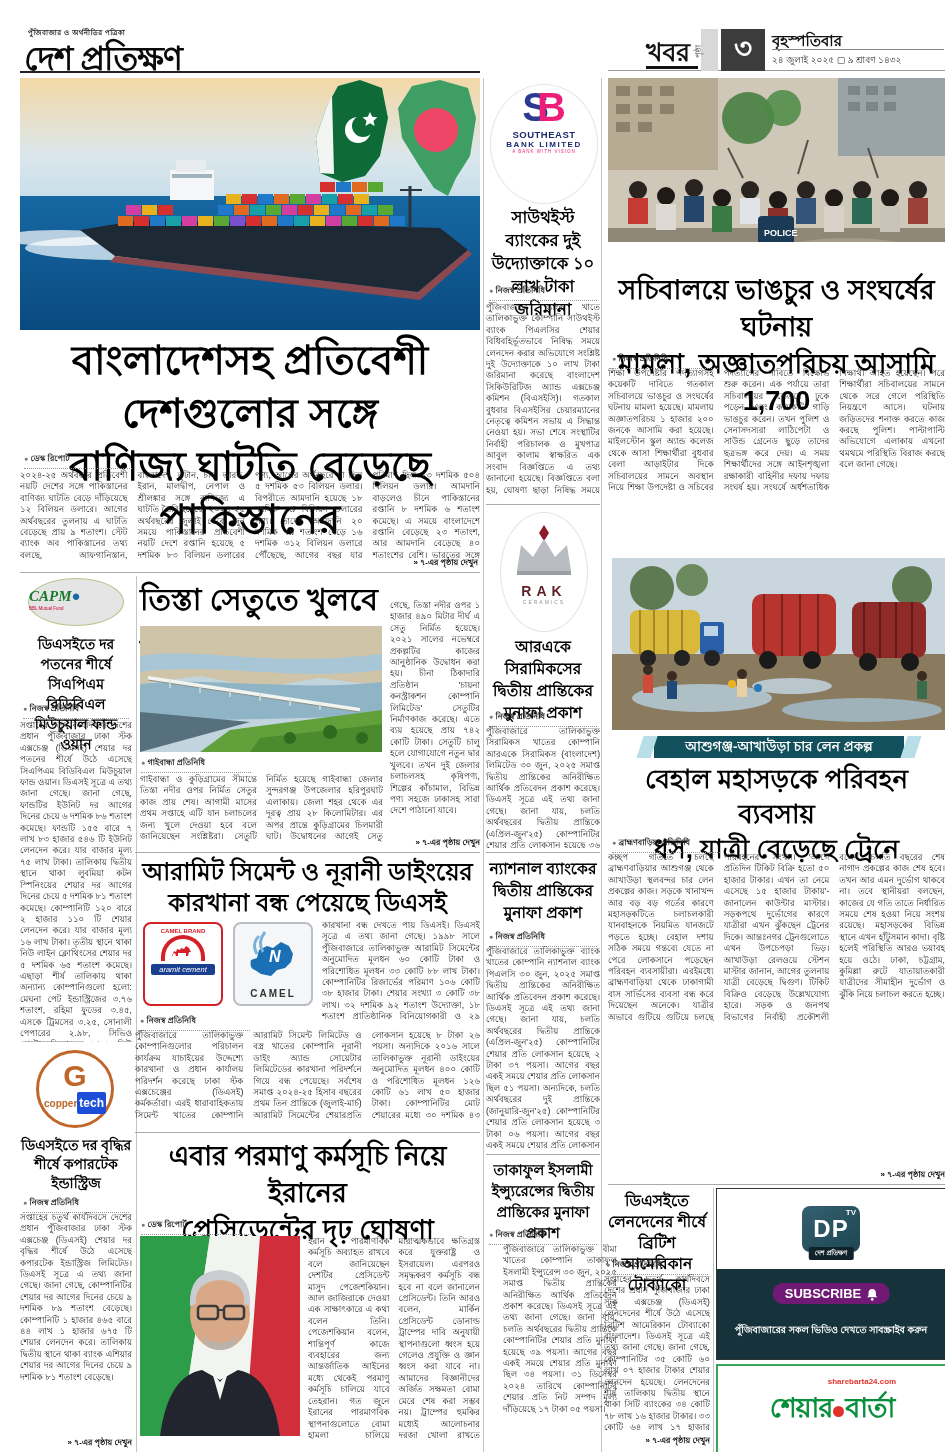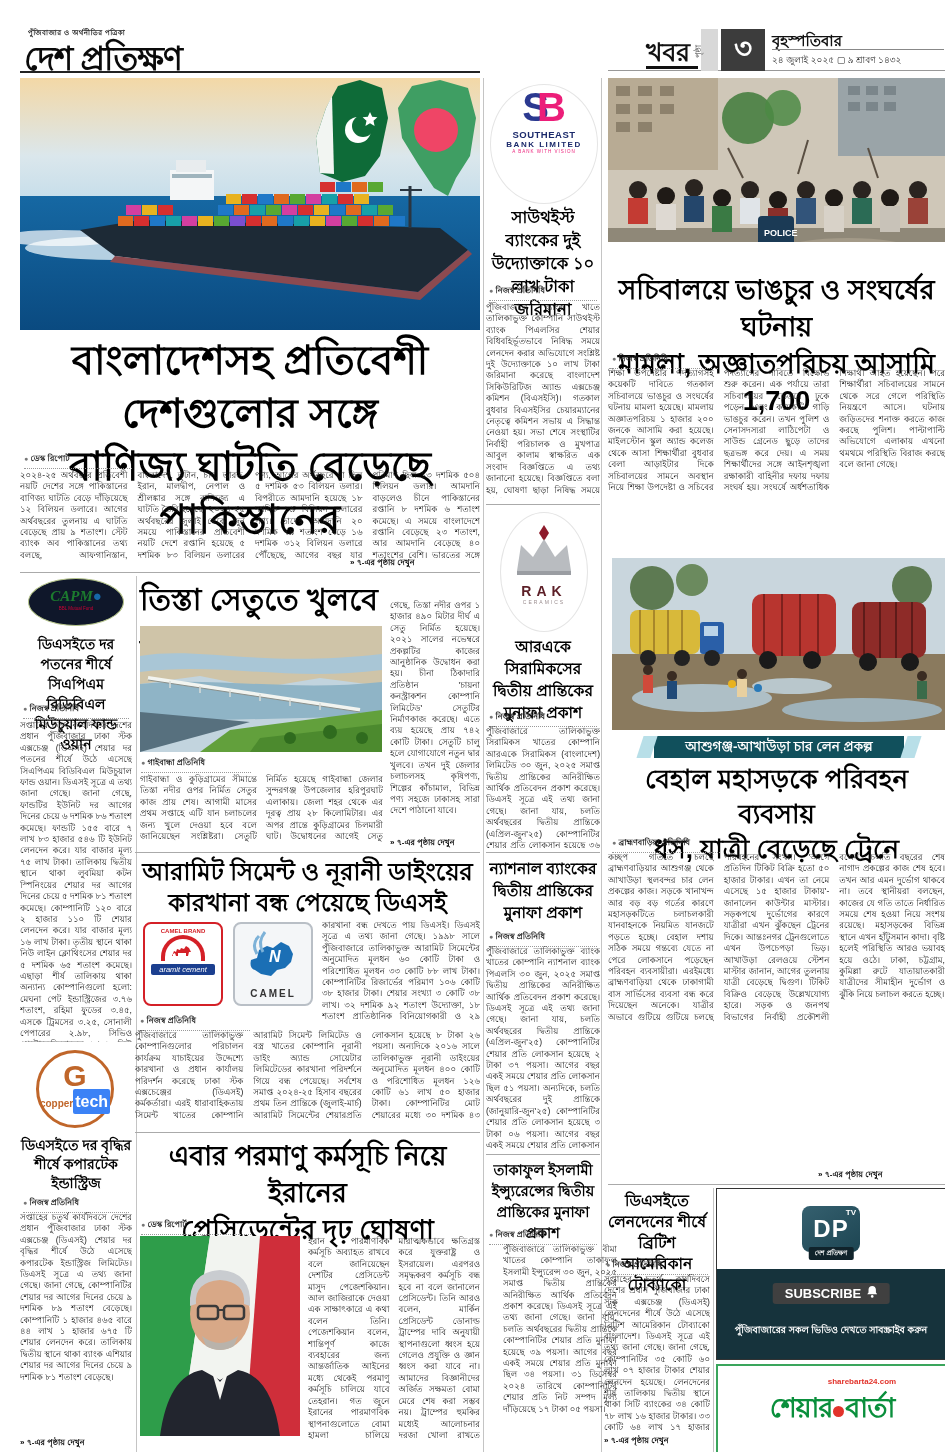--- a/index.html
+++ b/index.html
@@ -22,21 +22,21 @@
   #date-line{left:772px;top:53px;font-size:9px;color:#222;}
   
   .headline{font-weight:800;color:#000;text-align:center;}
   .hl-line{display:block;}
   .byline{font-size:8px;font-weight:bold;color:#222;border-bottom:1px dotted #999;padding-bottom:3px;}
   .byline .dot{color:#777;font-size:7px;}
   .body-txt{font-size:8.6px;line-height:11.4px;text-align:justify;color:#1c1c1c;overflow:hidden;}
   .cols2{column-count:2;column-gap:9px;}
   .cols3{column-count:3;column-gap:10px;}
   .cols4{column-count:4;column-gap:10px;}
-  .pmarker{font-size:8px;font-weight:bold;color:#000;}
+  .pmarker{font-size:8px;font-weight:bold;color:#000;text-align:right;}
   .vrule{background:#c4c4c4;width:1px;}
   .hrule{background:#aaa;height:1px;}
   .photo{overflow:hidden;background:#ddd;}
   .photo svg{display:block;}
   
   #ship{left:20px;top:78px;width:460px;height:252px;}
   #lead-title{left:20px;top:334px;width:460px;font-size:40px;line-height:53px;}
   #lead-byline{left:24px;top:452px;width:108px;}
   #lead-body{left:20px;top:470px;width:460px;height:96px;}
   #lead-marker{left:350px;top:556px;width:128px;}
@@ -107,47 +107,47 @@
   #dse-marker{left:604px;top:1434px;width:106px;}
   
   #dptv-ad{left:716px;top:1188px;width:228px;height:170px;background:#16333c;border:1px solid #333;}
   #dptv-top{position:absolute;left:0;top:0;width:100%;height:80px;background:#fff;display:flex;align-items:center;justify-content:center;}
   .dp-sq{position:relative;width:58px;height:46px;background:linear-gradient(145deg,#35606f,#1d4552);border-radius:8px;
          display:flex;align-items:center;justify-content:center;}
   .dp-sq .dp{color:#fff;font-size:24px;font-weight:800;letter-spacing:1px;}
   .dp-sq .tv{position:absolute;right:4px;top:2px;color:#fff;font-size:8px;font-weight:bold;}
   .dp-band{position:absolute;left:50%;bottom:-8px;transform:translateX(-50%);background:#10232b;color:#fff;
            font-size:6.5px;font-weight:bold;padding:1px 6px;border-radius:2px;white-space:nowrap;}
-  #dptv-sub{position:absolute;left:50%;top:94px;transform:translateX(-50%);background:#404040;color:#fff;
-            font-size:13px;font-weight:bold;padding:3px 12px;border-radius:3px;display:flex;align-items:flex-start;gap:5px;}
+  #dptv-sub{position:absolute;left:50%;top:94px;transform:translateX(-50%);background:#701a75;color:#fff;
+            font-size:13px;font-weight:bold;padding:3px 12px;border-radius:10px;display:flex;align-items:flex-end;gap:5px;}
   #dptv-cap{position:absolute;left:4px;top:134px;width:220px;color:#fff;font-size:9.5px;font-weight:bold;text-align:center;}
   #sb24-ad{left:716px;top:1364px;width:228px;height:86px;background:#fff;border:2px solid #3aa55c;
            display:flex;align-items:center;justify-content:center;}
   #sb24-inner{position:relative;text-align:center;}
   #sb24-url{position:absolute;right:-2px;top:-10px;color:#e2332b;font-size:8px;font-weight:bold;}
   #sb24-logo{font-size:27px;font-weight:800;color:#0a8f3c;letter-spacing:-1px;}
   #sb24-logo .rdot{display:inline-block;width:11px;height:11px;background:#e2332b;border-radius:50%;margin:0 1px;}
   
   .logo-circ{border:1px solid #e5e5e5;border-radius:50%;}
   #sb-logo .sb-mark{font-size:40px;font-weight:800;line-height:44px;}
   #sb-logo .sb-s{color:#2b3990;}
   #sb-logo .sb-b{color:#ec1e79;margin-left:-12px;}
   #sb-logo .sb-name{font-size:9.5px;font-weight:800;color:#1b2a6b;letter-spacing:.5px;}
   #sb-logo .sb-name2{font-size:8px;font-weight:800;color:#1b2a6b;letter-spacing:1.5px;}
   #sb-logo .sb-tag{font-size:4.5px;color:#ec1e79;letter-spacing:1px;}
   #rak-logo .rak-name{font-size:14px;font-weight:bold;color:#5c1f27;letter-spacing:5px;margin-top:2px;}
   #rak-logo .rak-sub{font-size:5px;color:#9a8d8f;letter-spacing:2px;}
-  #capm-logo{border:1.5px solid #b5c48a;border-radius:50%;text-align:center;padding-top:8px;box-sizing:border-box;background:#0f172a;}
+  #capm-logo{border:1.5px solid #b5c48a;border-radius:50%;padding-top:8px;box-sizing:border-box;background:#e5e5e5;}
   #capm-logo .capm-t{font-family:"Liberation Serif","DejaVu Serif",serif;font-weight:bold;font-style:italic;font-size:15px;color:#1c7a2e;}
   #capm-logo .capm-o{color:#1668a8;}
   #capm-logo .capm-s{font-size:4.5px;color:#c03;display:block;margin-top:1px;}
   #copper-logo{border:3px solid #c0662a;border-radius:50%;text-align:center;box-sizing:border-box;background:#fff;}
   #copper-logo .cg{font-size:30px;font-weight:800;color:#c0662a;line-height:34px;display:block;margin-top:6px;}
   #copper-logo .ct1{font-size:10px;font-weight:800;color:#c0662a;}
-  #copper-logo .ct2{font-size:16px;font-weight:800;color:#fff;background:#3b82f6;padding:4px 2px;border-radius:2px;}
+  #copper-logo .ct2{font-size:12px;font-weight:800;color:#fff;background:#1d4ed8;padding:4px 2px;border-radius:2px;}
   .sqlogo{border:2px solid #d42027;border-radius:8px;background:#fff;box-sizing:border-box;text-align:center;overflow:hidden;}
   #aramit-logo1 .cb{font-size:6px;font-weight:bold;color:#d42027;margin-top:4px;}
   #aramit-logo1 .arch{width:44px;height:26px;margin:1px auto 0;background:#d42027;border-radius:22px 22px 0 0;position:relative;}
   #aramit-logo1 .arch-in{position:absolute;left:4px;top:4px;width:36px;height:22px;background:#fff;border-radius:18px 18px 0 0;}
   #aramit-logo1 .abar{margin:3px auto 0;width:64px;background:#1b3f8f;color:#fff;font-size:7.5px;font-style:italic;border-radius:2px;padding:1px 0;}
   #aramit-logo2{border:2px solid #b9bfc6;border-radius:8px;background:#f4f6f8;box-sizing:border-box;text-align:center;}
   #aramit-logo2 .nd{font-size:10px;font-weight:800;color:#333;letter-spacing:2px;margin-top:2px;}
 </style>
 </head>
 <body>

